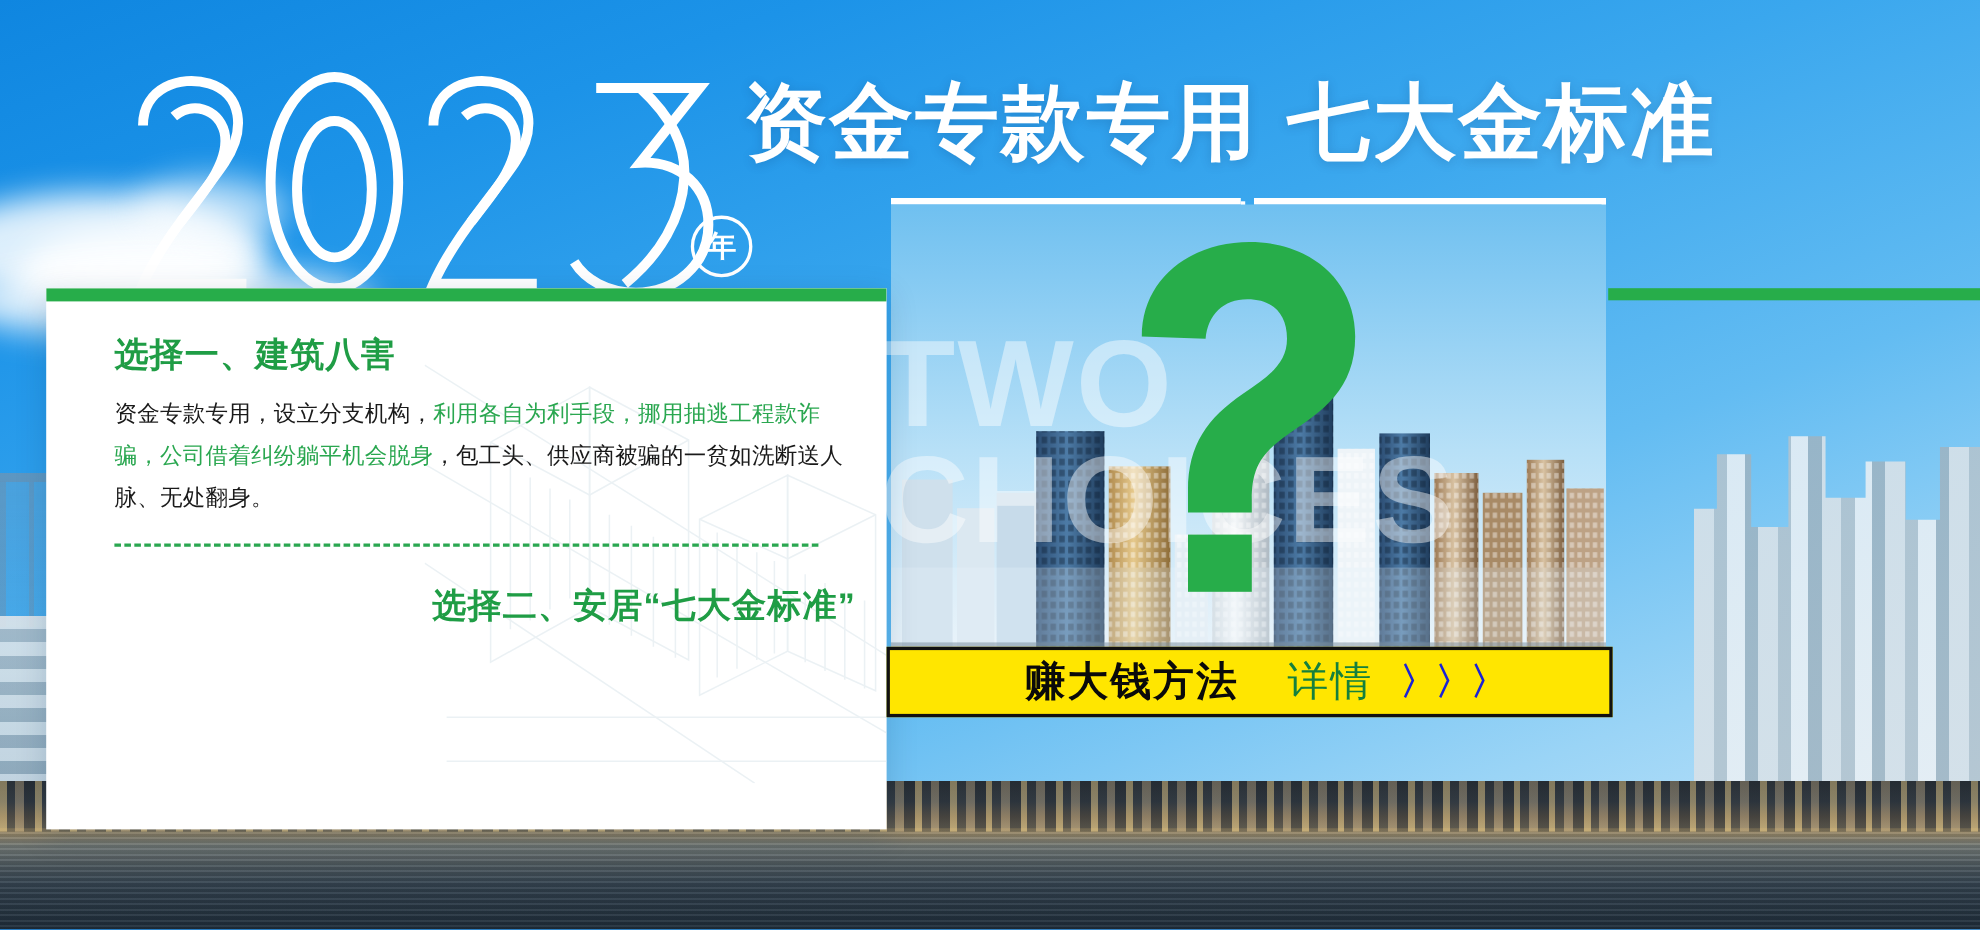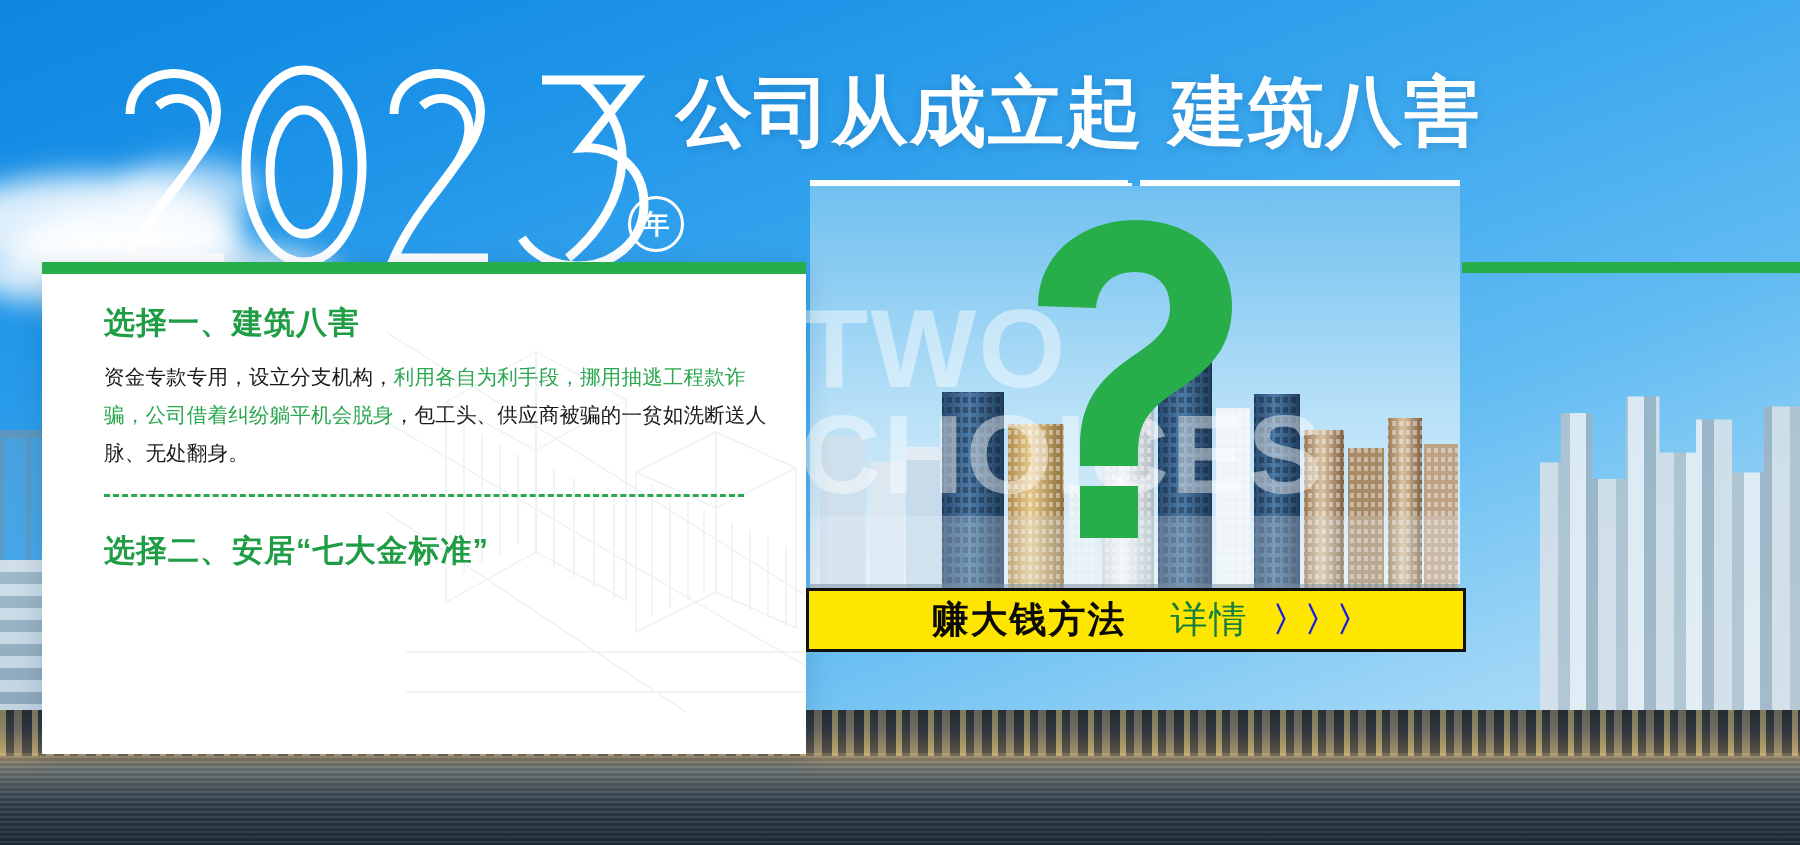--- a/index.html
+++ b/index.html
@@ -210,21 +210,21 @@
   .sec-para .hl { color: #2aa750; }
 
   .divider {
     position: absolute;
     left: 62px; right: 62px;
     top: 232px;
     height: 0;
     border-top: 3px dashed #2aa750;
   }
 
-  .sec2 { position:absolute; left:62px; right:28px; top: 272px; }
+  .sec2 { position:absolute; left:62px; right:28px; top: 272px; text-align: right; }
 
   
   .photo {
     position: absolute;
     left: 810px; top: 186px;
     width: 650px; height: 406px;
     overflow: hidden;
     background: linear-gradient(to bottom, #6fc0f0 0%, #9ed7f6 45%, #cfe8f8 70%, #e7f1f8 100%);
   }
   
@@ -322,21 +322,21 @@
         <path d="M310 44 C326 30, 350 36, 356 58 C362 84, 338 112, 316 140"></path>
 
         <path d="M430 18 L524 18 L470 86 C506 84, 532 108, 532 142 C532 180, 500 204, 466 204 C440 204, 420 192, 410 176"></path>
         <path d="M470 18 C498 44, 512 70, 510 100 C508 136, 488 170, 456 196"></path>
       </g>
     </svg>
   </div>
   <div class="year-suffix">年</div>
 
   <div class="headline">
-    <span>公司从成立起</span><span class="gap"></span><span>建筑八害</span>
+    <span>资金专款专用</span><span class="gap"></span><span>七大金标准</span>
   </div>
   <div class="hl-rule left"></div>
   <div class="hl-rule right"></div>
   <div class="hl-vert"></div>
   <div class="hl-vert2"></div>
   <div class="green-rule-right"></div>
 
   <div class="photo">
     <svg width="650" height="406" viewBox="0 0 650 406" aria-hidden="true">
       <defs>

